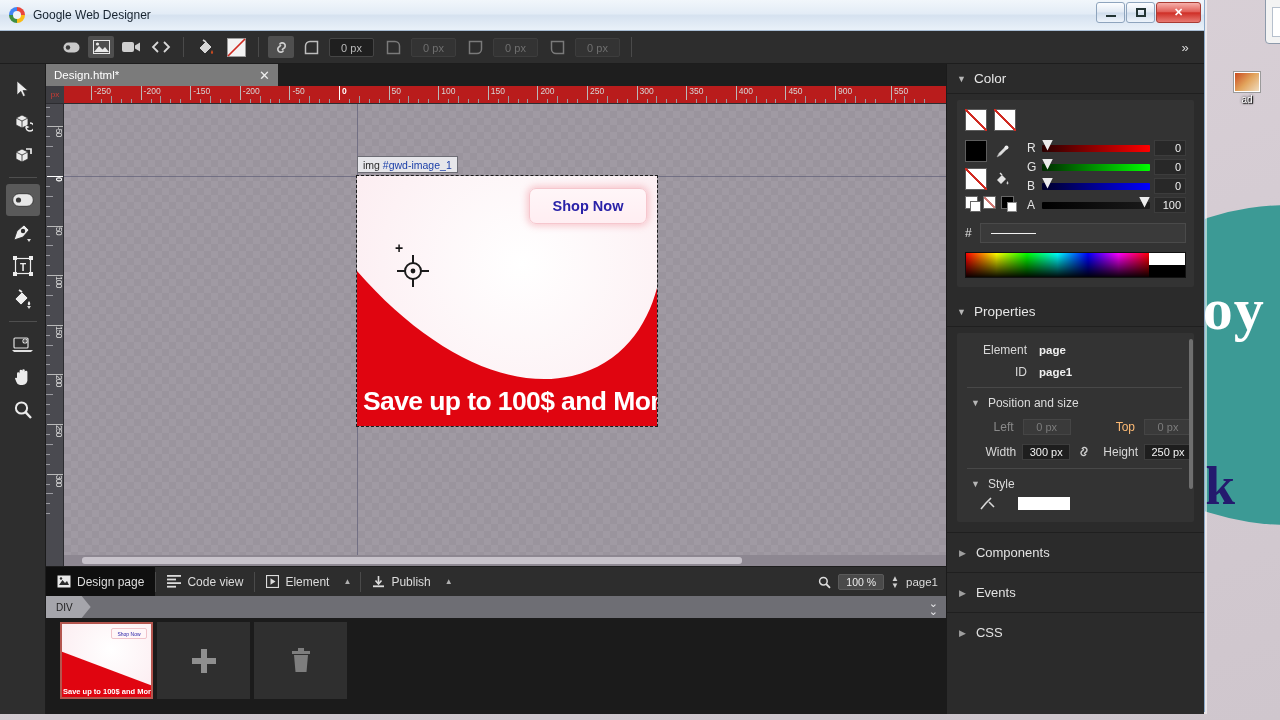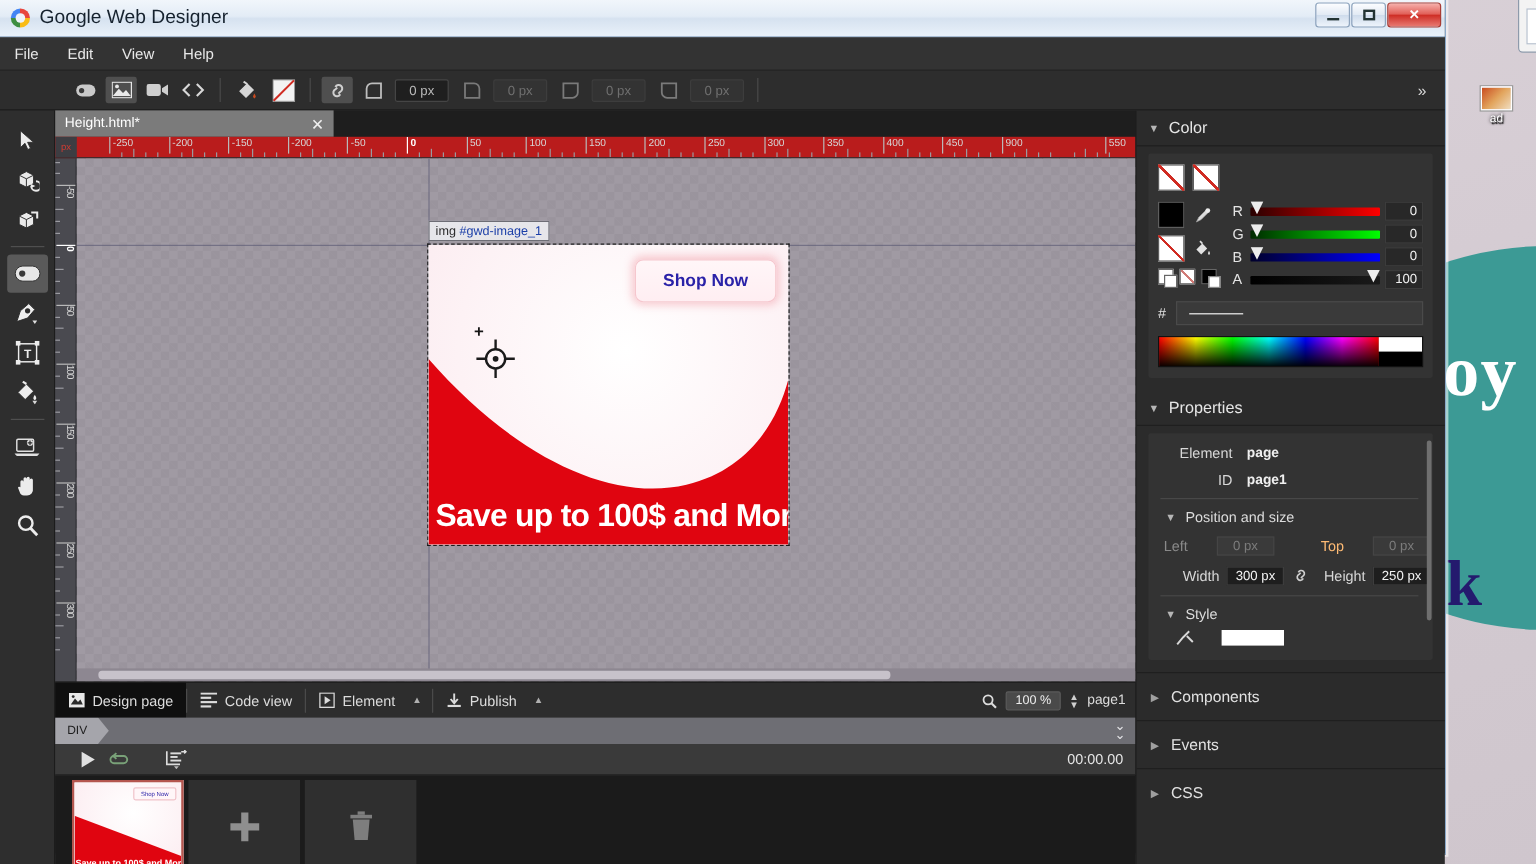--- a/index.html
+++ b/index.html
@@ -85,21 +85,21 @@
   #win-logo {
     width: 16px; height: 16px; margin-left: 9px; position: relative;
     border-radius: 50%;
     background: conic-gradient(#e8453c 0deg 90deg, #f9bc15 90deg 180deg, #3e8e41 180deg 270deg, #4285f4 270deg 360deg);
   }
   #win-logo::after {
     content:""; position:absolute; left:4px; top:4px; width:8px; height:8px;
     border-radius:50%; background:#eef3f9;
   }
   #win-title {
-    margin-left: 8px; font-size: 16px; color: #16222e;
+    margin-left: 8px; font-size: 12px; color: #16222e;
   }
   #win-buttons {
     position: absolute; right: 3px; top: 2px;
     display: flex; gap: 1px;
   }
   .wbtn {
     width: 29px; height: 21px;
     border: 1px solid #8ea4bd;
     border-radius: 3px;
     background: linear-gradient(180deg,#fcfdff 0%,#e2eaf4 48%,#cfdcec 52%,#eef4fb 100%);
@@ -488,26 +488,20 @@
       <div class="wbtn">
           <div class="glyph-min"></div>
         </div>
       <div class="wbtn">
           <div class="glyph-max"></div>
         </div>
       <div class="wbtn close">✕</div>
     </div>
   </div>
 
-  <div id="menubar">
-    <div class="menu-item">File</div>
-    <div class="menu-item">Edit</div>
-    <div class="menu-item">View</div>
-    <div class="menu-item">Help</div>
-  </div>
 
   <div id="toolbar">
     <div style="width:56px"></div>
     <div class="tb-group">
       <div class="tb-btn">
         <svg width="17" height="11" viewBox="0 0 17 11">
             <rect x="0.5" y="0.5" width="16" height="10" rx="5" fill="#c9c9c9"></rect>
             <circle cx="5" cy="5.5" r="2.2" fill="#3a3a3a"></circle>
           </svg>
       </div>
@@ -658,21 +652,21 @@
             <circle cx="8.5" cy="8" r="5.6" fill="none" stroke="#ececec" stroke-width="2"></circle>
             <line x1="12.5" y1="12.2" x2="18" y2="18" stroke="#ececec" stroke-width="2.4"></line>
           </svg>
       </div>
     </div>
 
     <div id="center">
 
       <div id="tabstrip">
         <div id="doc-tab">
-          <span class="name">Height.html*</span>
+          <span class="name">Design.html*</span>
           <span class="x">✕</span>
         </div>
       </div>
 
       <div id="ruler-top">
         <div id="ruler-corner">px</div>
         <div id="ruler-top-track">
             <div class="rt-label" style="left: 27px;">-250</div>
             <div class="rt-tick" style="left: 36.92px;"></div>
             <div class="rt-tick mid" style="left: 46.84px;"></div>
@@ -746,21 +740,21 @@
             <div class="rt-label" style="left: 721.4px;">450</div>
             <div class="rt-tick" style="left: 731.32px;"></div>
             <div class="rt-tick mid" style="left: 741.24px;"></div>
             <div class="rt-tick" style="left: 751.16px;"></div>
             <div class="rt-tick" style="left: 761.08px;"></div>
             <div class="rt-label" style="left: 771px;">900</div>
             <div class="rt-tick" style="left: 780.92px;"></div>
             <div class="rt-tick mid" style="left: 790.84px;"></div>
             <div class="rt-tick" style="left: 800.76px;"></div>
             <div class="rt-tick" style="left: 810.68px;"></div>
-            <div class="rt-label" style="left: 857px;">550</div>
+            <div class="rt-label" style="left: 827px;">550</div>
             <div class="rt-tick" style="left: 830.52px;"></div>
             <div class="rt-tick mid" style="left: 840.44px;"></div>
             <div class="rt-tick" style="left: 850.36px;"></div>
             <div class="rt-tick" style="left: 860.28px;"></div>
           </div>
       </div>
 
       <div id="canvas-wrap">
         <div id="ruler-left">
             <div class="rl-tick" style="top: 2.56px;"></div>
@@ -889,46 +883,20 @@
           <span style="color:#cfcfcf;font-size:8px;line-height:7px;">▲<br>▼</span>
           <span>page1</span>
         </div>
       </div>
 
       <div id="breadcrumb">
         <div id="bc-chip">DIV</div>
         <div id="bc-expand">⌄<br>⌄</div>
       </div>
 
-      <div id="timeline-bar">
-        <div style="width:14px"></div>
-        <div class="tl-btn">
-          <svg width="13" height="14" viewBox="0 0 13 14">
-              <path d="M1 0.5 L12 7 L1 13.5 Z" fill="#e0e0e0"></path>
-            </svg>
-        </div>
-        <div class="tl-btn">
-          <svg width="17" height="13" viewBox="0 0 17 13">
-              <path d="M4 4 L12 4 a3 3 0 0 1 0 6 L4 10 a3 3 0 0 1 0 -6 Z" fill="none" stroke="#79a178" stroke-width="1.6"></path>
-              <path d="M6 1.6 L3.3 4 L6 6.4" fill="none" stroke="#79a178" stroke-width="1.6"></path>
-            </svg>
-        </div>
-        <div style="width:22px"></div>
-        <div class="tl-btn">
-          <svg width="19" height="16" viewBox="0 0 19 16">
-              <path d="M1 1 L1 12 L12 12" fill="none" stroke="#dcdcdc" stroke-width="1.4"></path>
-              <rect x="4" y="2" width="9" height="1.6" fill="#dcdcdc"></rect>
-              <rect x="4" y="5" width="6" height="1.6" fill="#dcdcdc"></rect>
-              <rect x="4" y="8" width="9" height="1.6" fill="#dcdcdc"></rect>
-              <path d="M13 1.5 L17 1.5 M15.5 0 L17 1.5 L15.5 3" fill="none" stroke="#dcdcdc" stroke-width="1.2"></path>
-              <path d="M7 13.5 L11 13.5 L9 16 Z" fill="#bdbdbd"></path>
-            </svg>
-        </div>
-        <div id="tl-time">00:00.00</div>
-      </div>
 
       <div id="frames">
         <div id="frame-thumb">
           <div class="sky"></div>
           <div class="redfill"></div>
           <div class="btn">Shop Now</div>
           <div class="hl">Save up to 100$ and More</div>
         </div>
         <div class="frame-cell">
           <svg width="28" height="28" viewBox="0 0 28 28">
@@ -1041,21 +1009,21 @@
           </div>
           <div class="pr-row">
             <span class="pr-lbl" style="width:62px">ID</span>
             <span class="pr-val">page1</span>
           </div>
           <div class="pr-divider"></div>
           <div class="pr-subhead">
             <span class="tri">▼</span>
             <span>Position and size</span>
           </div>
-          <div class="pr-row" style="gap:24px;">
+          <div class="pr-row" style="gap:9px;">
             <span class="pr-lbl" style="width:56px;color:#8a8a8a">Left</span>
             <span class="pr-field dim">0 px</span>
             <span class="pr-lbl" style="width:50px;color:#fdba74;margin-left:12px">Top</span>
             <span class="pr-field dim">0 px</span>
           </div>
           <div class="pr-row" style="gap:6px;">
             <span class="pr-lbl" style="width:56px">Width</span>
             <span class="pr-field">300 px</span>
             <span class="mini-icon">
               <svg width="14" height="13" viewBox="0 0 14 13">

